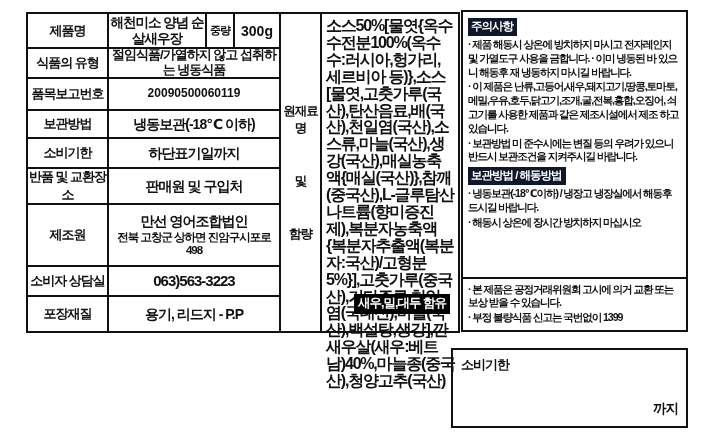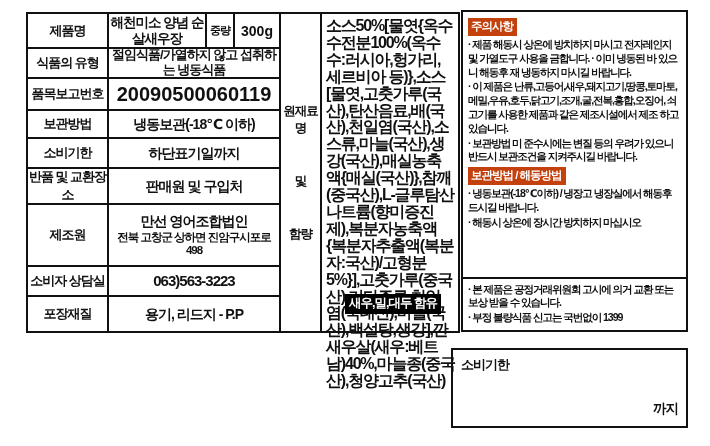--- a/index.html
+++ b/index.html
@@ -15,49 +15,49 @@
   }
   .rows-part{width:251px;display:flex;flex-direction:column;box-sizing:border-box;}
   .trow{display:flex;box-sizing:border-box;border-top:2px solid #111;}
   .trow:first-child{border-top:none;}
   .cell{display:flex;align-items:center;justify-content:center;text-align:center;
         box-sizing:border-box;overflow:hidden;}
   .cell-label{width:81px;border-right:2px solid #111;font-size:13px;letter-spacing:-1px;flex:none;}
   .cell-value{flex:1;font-size:14px;letter-spacing:-1px;flex-direction:column;line-height:1.15;}
   .w-label{width:30px;border-left:2px solid #111;border-right:2px solid #111;font-size:11px;letter-spacing:-1px;flex:none;}
   .w-value{width:44px;font-size:14px;flex:none;}
-  .report-no{font-size:20px;letter-spacing:0;}
+  .report-no{font-size:12px;letter-spacing:0;}
   .maker-line2{font-size:11.5px;letter-spacing:-1px;margin-top:2px;}
   
   .ing-label-col{
     width:41px;border-left:2px solid #111;box-sizing:border-box;
     display:flex;flex-direction:column;align-items:center;justify-content:center;
     gap:36px;font-size:12.5px;letter-spacing:-1px;text-align:center;
   }
   .ing-text-col{
     flex:1;border-left:2px solid #111;box-sizing:border-box;position:relative;
     padding:4px 3px 3px 4px;
   }
   .ing-text{
     font-size:16px;line-height:16.9px;letter-spacing:-1.2px;
     word-break:break-all;text-align:left;
   }
   .allergen-badge{
-    position:absolute;right:17px;bottom:17px;background:#000;color:#fff;
+    position:absolute;right:8px;bottom:17px;background:#000;color:#fff;
     font-size:12.5px;letter-spacing:-1px;padding:1px 4px 2px 4px;white-space:nowrap;
   }
   
   .right-box{
     position:absolute;left:461px;top:10px;width:227px;height:322px;
     border:2px solid #111;box-sizing:border-box;display:flex;flex-direction:column;
   }
   .rb-top{flex:1;padding:4px 5px 2px 5px;overflow:hidden;}
   .rb-bottom{border-top:2px solid #111;padding:4px 5px;}
   .badge{
-    display:inline-block;background:#c2410c;color:#fff;font-size:11.5px;
+    display:inline-block;background:#0f172a;color:#fff;font-size:11.5px;
     letter-spacing:-1px;padding:1px 4px 2px 3px;margin:1px 0 2px 0;
   }
   .notice-item{
     font-size:10.6px;line-height:13.8px;letter-spacing:-1.1px;
     word-break:break-all;margin-bottom:1px;
   }
   
   .expiry-box{
     position:absolute;left:451px;top:348px;width:237px;height:80px;
     border:2px solid #111;box-sizing:border-box;

